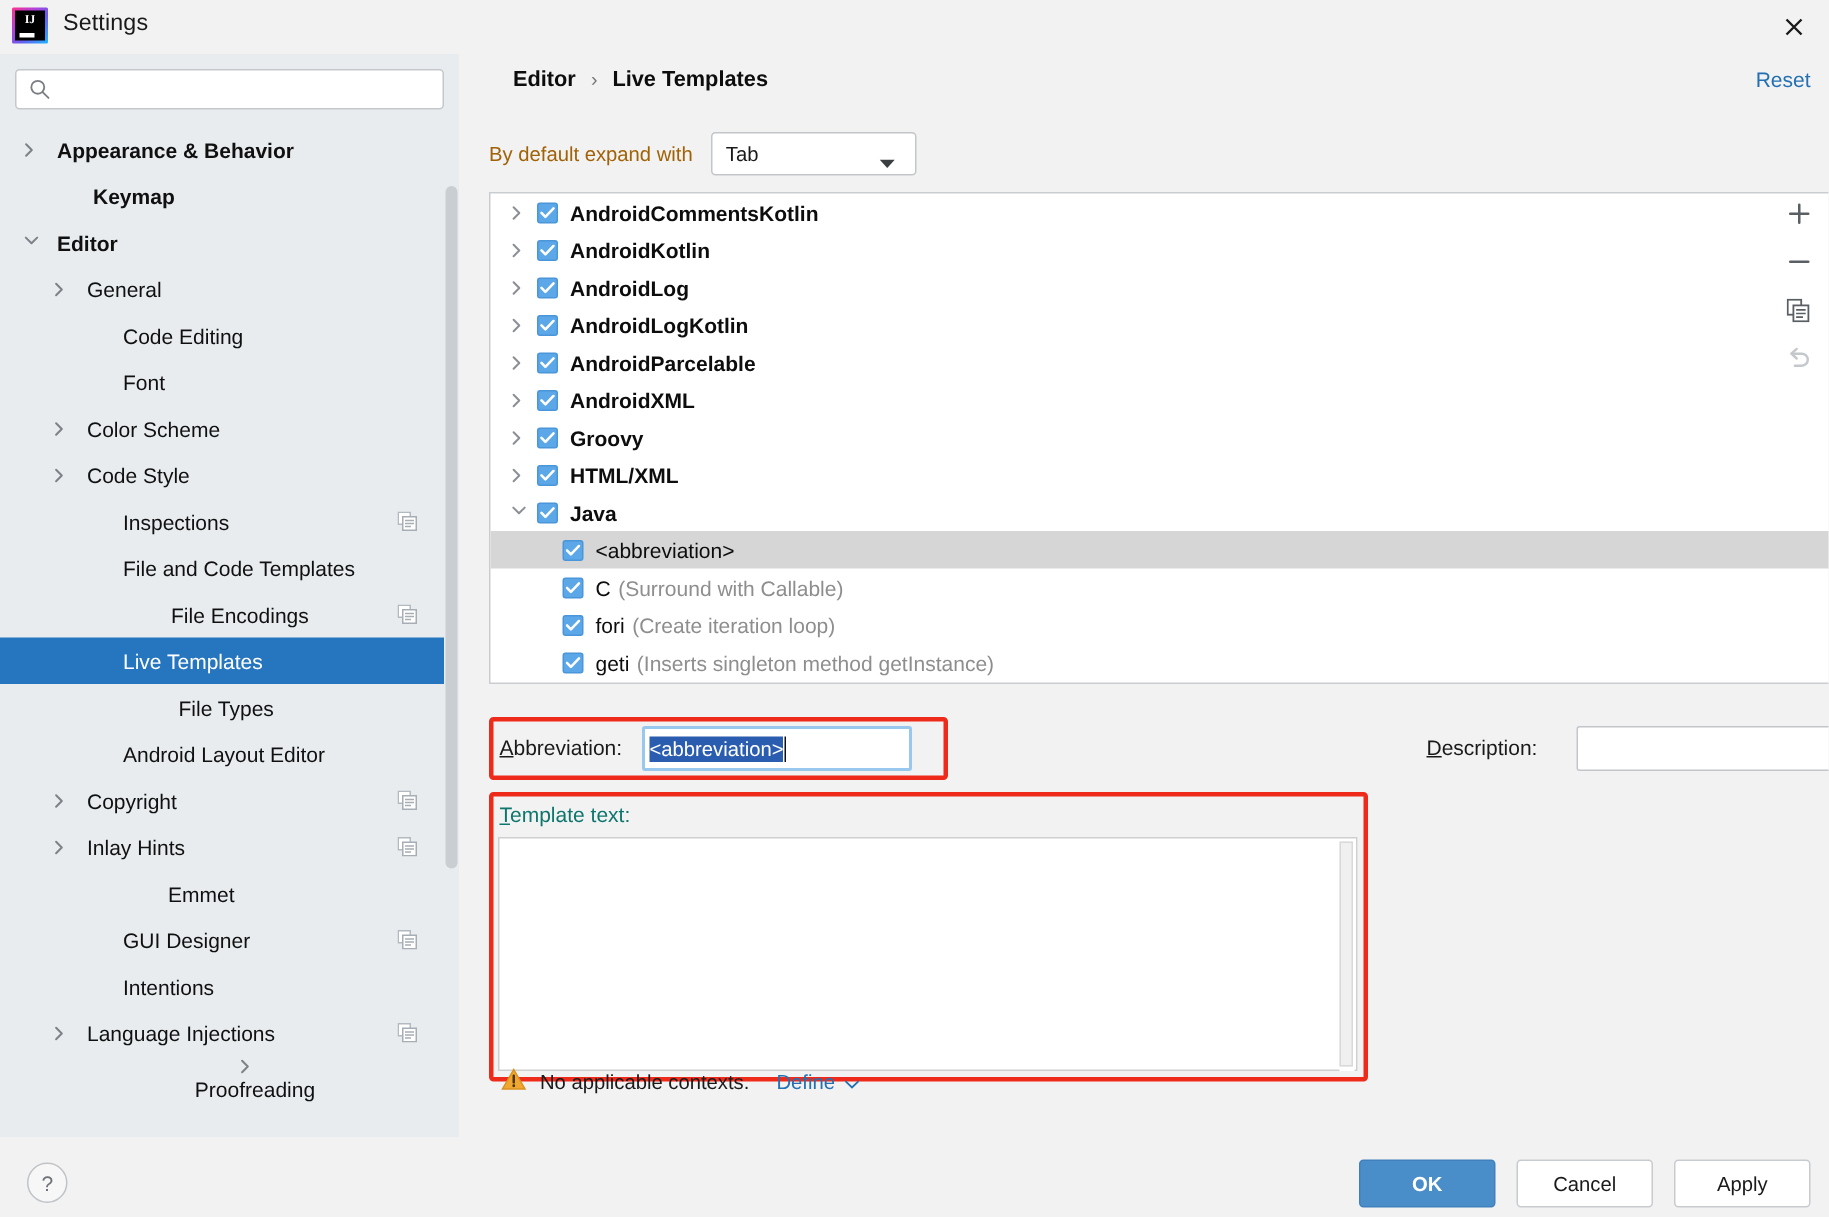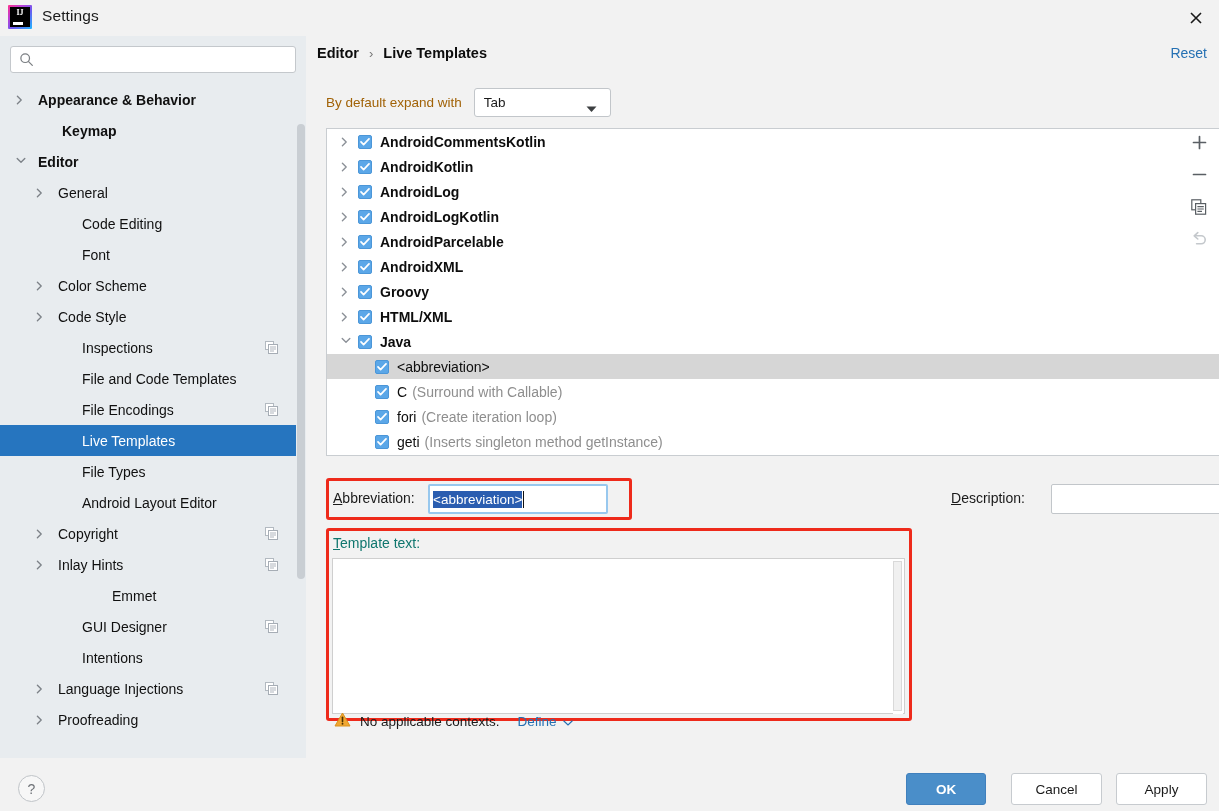--- a/index.html
+++ b/index.html
@@ -89,21 +89,21 @@
   }
   .sb-thumb {
     position: absolute; right: 1px; top: 40px; width: 8px; height: 455px;
     background: #c9ced3; border-radius: 4px;
   }
 
   
   .content { position: absolute; left: 306px; top: 36px; width: 913px; height: 722px; background: #f2f2f2; }
 
   .breadcrumb {
-    position: absolute; left: 11px; top: 9px; font-size: 14.5px; font-weight: bold; color: #0d0d0d;
+    position: absolute; left: 36px; top: 9px; font-size: 14.5px; font-weight: bold; color: #0d0d0d;
   }
   .crumb-sep { color: #777; font-weight: normal; margin: 0 6px; font-size: 13px; }
   .reset-link {
     position: absolute; right: 12px; top: 9px; font-size: 14px; color: #2470b3; cursor: pointer;
   }
 
   .expandrow { position: absolute; left: 20px; top: 52px; display: flex; align-items: center; }
   .expandrow .lbl { font-size: 13.5px; color: #a16207; }
   .combo {
     position: relative; margin-left: 12px; width: 137px; height: 29px;
@@ -204,21 +204,21 @@
     position: absolute; left: 18px; top: 17px; width: 27px; height: 27px;
     border: 1px solid #c0c4c8; border-radius: 50%;
     display: flex; align-items: center; justify-content: center;
     font-size: 14px; color: #6e7277; cursor: pointer; background: #f7f7f7;
   }
   .btn {
     position: absolute; top: 15px; height: 32px;
     border-radius: 3px; display: flex; align-items: center; justify-content: center;
     font-size: 13.5px; cursor: pointer;
   }
-  .btn-ok { left: 906px; width: 80px; background: #4a8ec9; color: #fff; font-weight: bold; border: 1px solid #4080bd; }
+  .btn-ok { left: 906px; width: 91px; background: #4a8ec9; color: #fff; font-weight: bold; border: 1px solid #4080bd; }
   .btn-cancel { left: 1011px; width: 91px; background: #fff; color: #1a1a1a; border: 1px solid #c7cbcf; }
   .btn-apply { left: 1116px; width: 91px; background: #fff; color: #1a1a1a; border: 1px solid #c7cbcf; }
   .mn { text-decoration: underline; }
 </style>
 </head>
 <body>
 
 <div class="app">
 
   <div class="titlebar">
@@ -308,34 +308,34 @@
           <span class="copy-ind"><svg width="13" height="13" viewBox="0 0 13 13">
               <rect x="0.5" y="0.5" width="8" height="8" fill="#fff" stroke="#b2b9c0"></rect>
               <rect x="3.5" y="3.5" width="9" height="9" fill="#fff" stroke="#a6adb5"></rect>
               <path d="M5 6 H11 M5 8 H11 M5 10 H9" stroke="#a6adb5" stroke-width="0.9"></path>
             </svg></span>
         </div>
         <div class="node" style="padding-left: 54px;">
           <span class="node-arrow empty"></span>
           <span class="node-label" style="margin-left:14px">File and Code Templates</span>
         </div>
-        <div class="node" style="padding-left: 54px;">
+        <div class="node" style="padding-left: 54px; gap: 32px;">
           <span class="node-arrow empty"></span>
           <span class="node-label" style="margin-left:14px">File Encodings</span>
           <span class="copy-ind"><svg width="13" height="13" viewBox="0 0 13 13">
               <rect x="0.5" y="0.5" width="8" height="8" fill="#fff" stroke="#b2b9c0"></rect>
               <rect x="3.5" y="3.5" width="9" height="9" fill="#fff" stroke="#a6adb5"></rect>
               <path d="M5 6 H11 M5 8 H11 M5 10 H9" stroke="#a6adb5" stroke-width="0.9"></path>
             </svg></span>
         </div>
         <div class="node sel" style="padding-left: 54px;">
           <span class="node-arrow empty"></span>
           <span class="node-label" style="margin-left:14px">Live Templates</span>
         </div>
-        <div class="node" style="padding-left: 54px;">
+        <div class="node" style="padding-left: 74px; gap: 17px;">
           <span class="node-arrow empty"></span>
           <span class="node-label" style="margin-left:14px">File Types</span>
         </div>
         <div class="node" style="padding-left: 54px;">
           <span class="node-arrow empty"></span>
           <span class="node-label" style="margin-left:14px">Android Layout Editor</span>
         </div>
         <div class="node" style="padding-left: 34px;">
           <span class="node-arrow">
             <svg width="10" height="10" viewBox="0 0 10 10">
@@ -385,21 +385,21 @@
               <path d="M1.4 1.2 L5.2 5 L1.4 8.8" stroke="#7d8288" stroke-width="1.35" fill="none" stroke-linecap="round" stroke-linejoin="round"></path>
             </svg>
           </span>
           <span class="node-label" style="margin-left:10px">Language Injections</span>
           <span class="copy-ind"><svg width="13" height="13" viewBox="0 0 13 13">
               <rect x="0.5" y="0.5" width="8" height="8" fill="#fff" stroke="#b2b9c0"></rect>
               <rect x="3.5" y="3.5" width="9" height="9" fill="#fff" stroke="#a6adb5"></rect>
               <path d="M5 6 H11 M5 8 H11 M5 10 H9" stroke="#a6adb5" stroke-width="0.9"></path>
             </svg></span>
         </div>
-        <div class="node" style="padding-left: 34px;">
+        <div class="node" style="padding-left: 34px; flex-direction: column;">
           <span class="node-arrow">
             <svg width="10" height="10" viewBox="0 0 10 10">
               <path d="M1.4 1.2 L5.2 5 L1.4 8.8" stroke="#7d8288" stroke-width="1.35" fill="none" stroke-linecap="round" stroke-linejoin="round"></path>
             </svg>
           </span>
           <span class="node-label" style="margin-left:10px">Proofreading</span>
         </div>
         <div class="node" style="padding-left: 54px; margin-top: 16px;">
           <span class="node-arrow empty"></span>
           <span class="node-label" style="margin-left:14px">Reader Mode</span>

